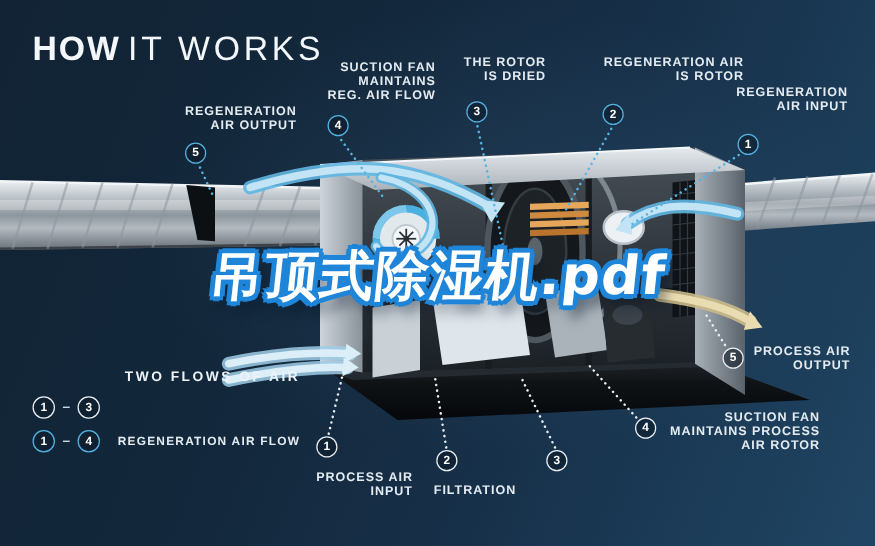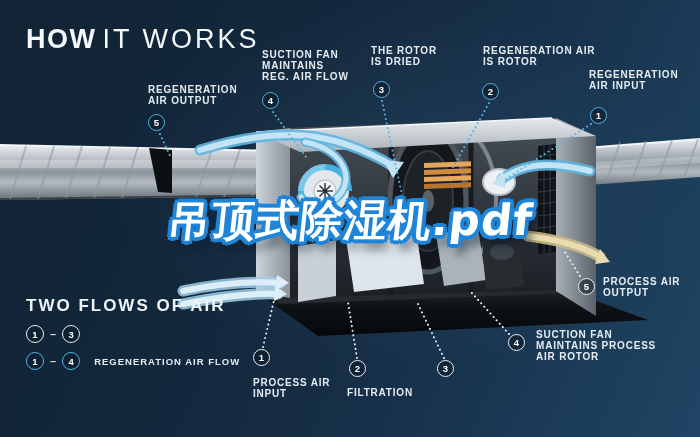--- a/index.html
+++ b/index.html
@@ -1,35 +1,35 @@
 <!DOCTYPE html>
 <html><head>
 <meta charset="utf-8">
 <style>
   html,body{margin:0;padding:0;}
   body{width:700px;height:437px;overflow:hidden;font-family:"Liberation Sans","DejaVu Sans",sans-serif;}
   .stage{position:relative;width:700px;height:437px;
-    background:linear-gradient(112deg,#112334 0%,#13283c 38%,#173049 62%,#1c3d59 85%,#204564 100%);}
+    background:linear-gradient(112deg,#112334 0%,#13283c 38%,#173049 62%,#1c3d59 85%,#204564 100%);text-align:right;}
   .stage::after{content:"";position:absolute;inset:0;pointer-events:none;
     background:radial-gradient(ellipse 420px 260px at 58% 42%, rgba(90,140,180,.14), rgba(0,0,0,0) 70%);}
   .title{position:absolute;left:26px;top:24px;font-size:27px;color:#f3f7fa;white-space:nowrap;z-index:6;}
   .title .t-bold{font-weight:700;letter-spacing:1.5px;}
   .title .t-light{font-weight:300;letter-spacing:3px;margin-left:6px;}
   svg.scene{position:absolute;left:0;top:0;z-index:1;}
   .callout-circle{position:absolute;width:17px;height:17px;border-radius:50%;
     display:flex;align-items:center;justify-content:center;
     font-size:9.5px;font-weight:700;color:#ffffff;z-index:5;
     background:rgba(13,26,38,.55);box-sizing:border-box;}
   .ring-cyan{border:1.6px solid #54b2e2;}
   .ring-white{border:1.6px solid #e9eff4;}
   .callout-label{position:absolute;font-size:10px;font-weight:700;letter-spacing:.8px;
     line-height:11px;color:#e4ecf2;white-space:nowrap;z-index:5;}
   .callout-label span{display:block;}
   .legend{position:absolute;left:26px;top:296px;z-index:5;}
-  .legend-title{font-size:17px;font-weight:600;letter-spacing:2px;color:#eef3f7;white-space:nowrap;}
+  .legend-title{font-size:11px;font-weight:600;letter-spacing:2px;color:#eef3f7;white-space:nowrap;}
   .legend-row{display:flex;align-items:center;margin-top:9px;height:18px;}
   .legend-circle{width:18px;height:18px;border-radius:50%;box-sizing:border-box;
     display:flex;align-items:center;justify-content:center;font-size:9.5px;font-weight:700;color:#fff;
     background:rgba(13,26,38,.4);}
   .legend-dash{color:#cdd8e0;font-size:11px;font-weight:700;margin:0 6px;}
   .legend-label{font-size:9.5px;font-weight:700;letter-spacing:1px;color:#e4ecf2;margin-left:14px;white-space:nowrap;}
   .watermark{position:absolute;left:168px;top:192px;z-index:4;font-size:43px;font-weight:900;
     letter-spacing:1px;color:#ffffff;white-space:nowrap;transform:skewX(-6deg);
     font-family:"DejaVu Sans","Liberation Sans",sans-serif;
     text-shadow:

